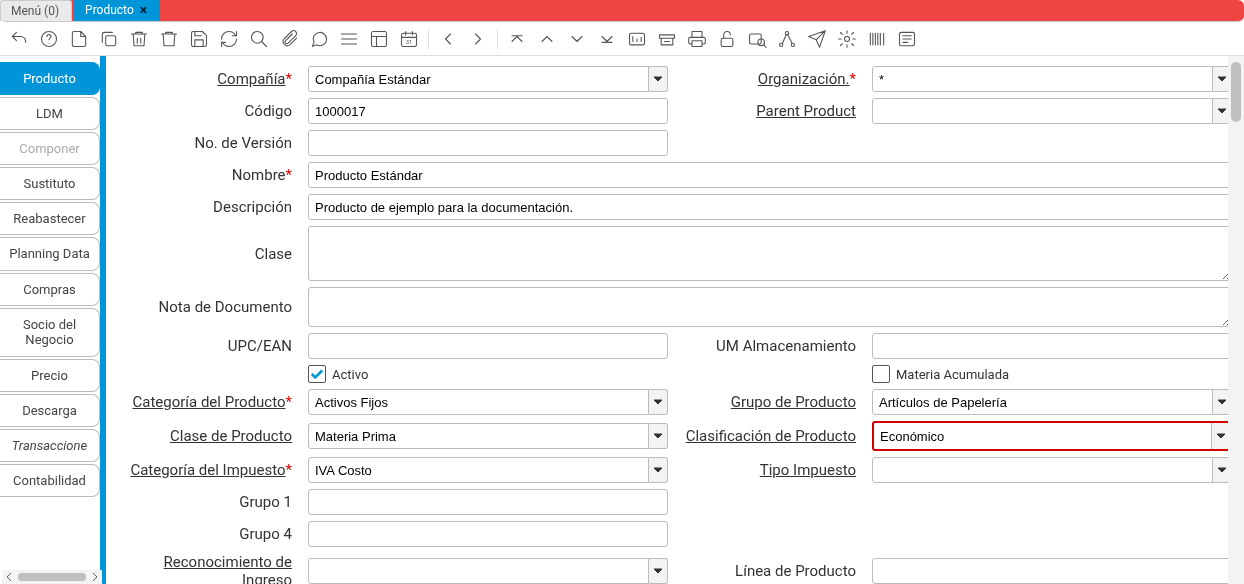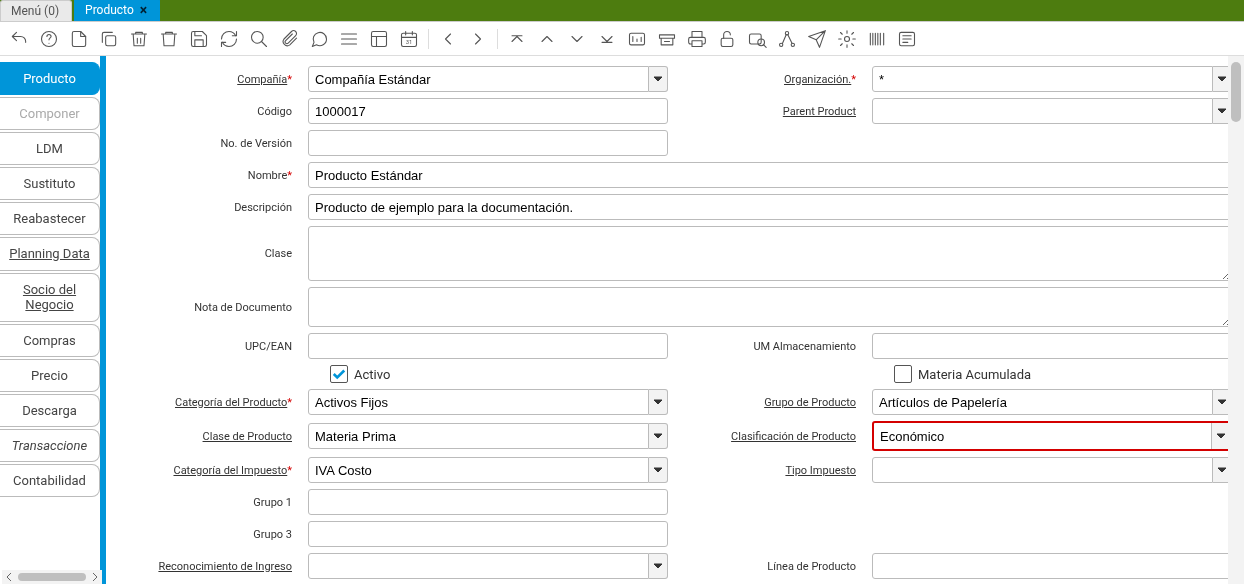--- a/index.html
+++ b/index.html
@@ -1,58 +1,58 @@
 <!DOCTYPE html>
 <html><head>
 <meta charset="utf-8">
 <style>
   * { box-sizing: border-box; margin: 0; padding: 0; }
   html, body { height: 100%; font-family: -apple-system, BlinkMacSystemFont, "Segoe UI", Roboto, sans-serif; font-size: 13px; color: #333; background: #fff; }
   body { width: 1244px; height: 584px; overflow: hidden; position: relative; }
 
   
-  .tab-bar { display: flex; align-items: flex-end; height: 22px; border-bottom: 1px solid #ccc; background: #4d7c0f; }
+  .tab-bar { display: flex; align-items: flex-end; height: 22px; border-bottom: 1px solid #ccc; background: #ef4444; border-radius: 6px; }
   .tab { padding: 3px 12px 3px 10px; font-size: 12px; background: #eaeaea; border: 1px solid #ccc; border-bottom: none; border-radius: 3px 3px 0 0; margin-right: 2px; color: #555; display:flex; align-items:center; gap:6px; }
   .tab.active { background: #0095d9; color: #fff; border-color: #0095d9; }
   .tab-close { font-weight: bold; cursor: pointer; font-size: 14px; color:#023; }
 
   
   .toolbar { display: flex; align-items: center; height: 34px; padding: 0 8px; gap: 8px; border-bottom: 1px solid #ddd; background: #fff; }
   .tool-icon { width: 22px; height: 22px; display:flex; align-items:center; justify-content:center; color:#555; }
   .tool-icon svg { width: 20px; height: 20px; stroke: #555; fill: none; stroke-width:1.3; stroke-linecap:round; stroke-linejoin:round; }
   .tool-sep { width:1px; height:20px; background:#ddd; }
 
   
   .layout { display: flex; height: calc(100% - 22px - 34px); position: relative; }
 
   
   .sidebar { width: 100px; background: #fff; padding-top: 6px; position: relative; }
   .side-tab { background: #fff; border: 1px solid #bbb; border-left: none; border-radius: 0 8px 8px 0; margin-bottom: 2px; padding: 8px 6px; font-size: 13px; text-align: center; color:#444; cursor:pointer; min-height:30px; display:flex; align-items:center; justify-content:center; }
   .side-tab.active { background: #0095d9; color: #fff; border-color: #0095d9; }
   .side-tab.disabled { color: #aaa; }
   .side-tab.italic { font-style: italic; }
-  .side-tab.multiline { line-height: 1.2; text-decoration: underline; }
+  .side-tab.multiline { line-height: 1.2; }
 
   .splitter { width: 6px; background: #0095d9; cursor: col-resize; }
 
   
   .form-area { flex: 1; overflow-y: auto; padding: 10px 20px 10px 20px; position:relative; }
   .form-grid { display: grid; grid-template-columns: 170px 360px 180px 360px; column-gap: 12px; row-gap: 6px; align-items: center; }
-  .label { text-align: right; font-size: 11px; color: #333; padding-right: 4px; }
+  .label { text-align: right; font-size: 15px; color: #333; padding-right: 4px; }
   .label.underline span.lbl-text { text-decoration: underline; }
   .req { color: #d40000; }
   .field-wrap { display:flex; align-items:stretch; }
   .input { width: 100%; height: 26px; border: 1px solid #bbb; border-radius: 3px; padding: 11px 6px; font-size: 13px; background:#fff; }
   textarea.input { height: auto; resize: vertical; padding:4px 6px; }
   .combo { display:flex; width:100%; }
   .combo .input { border-top-right-radius:0; border-bottom-right-radius:0; }
   .combo-btn { width: 20px; border:1px solid #bbb; border-left:none; border-radius:0 3px 3px 0; background:#f3f3f3; display:flex; align-items:center; justify-content:center; cursor:pointer; }
   .combo-btn svg { width:10px; height:10px; stroke:#333; fill:#333; }
   .span-3 { grid-column: 2 / 5; }
-  .checkbox-row { display:flex; align-items:center; gap:6px;margin-left:22px; }
+  .checkbox-row { display:flex; align-items:center; gap:6px; }
   .checkbox-box { width:18px; height:18px; border:1.5px solid #555; border-radius:2px; display:flex; align-items:center; justify-content:center; background:#fff; }
   .checkbox-box.checked svg { width:14px; height:14px; stroke:#0095d9; fill:none; stroke-width:3; }
   .highlight { border:2px solid #d40000; border-radius:3px; }
 
   
   .right-scroll { position:absolute; right:0; top:56px; bottom:0; width:16px; background:#f3f3f3; }
   .right-scroll-thumb { position:absolute; top:6px; left:3px; width:10px; height:60px; background:#bfbfbf; border-radius:5px; }
 
   
   .bottom-scroll { position:absolute; left:2px; bottom:0; height:14px; width:100px; background:#f3f3f3; display:flex; align-items:center; justify-content:space-between; padding:0 2px; }
@@ -244,40 +244,40 @@
       </svg>
     </span>
 </div>
 
 <div class="layout">
 
   <div class="sidebar">
     <div class="side-tab active">
         <span>Producto</span>
       </div>
+    <div class="side-tab">
+        <span>LDM</span>
+      </div>
     <div class="side-tab disabled">
         <span>Componer</span>
       </div>
     <div class="side-tab">
-        <span>LDM</span>
-      </div>
-    <div class="side-tab">
         <span>Sustituto</span>
       </div>
     <div class="side-tab">
         <span>Reabastecer</span>
       </div>
     <div class="side-tab multiline">
         <span>Planning Data</span>
       </div>
+    <div class="side-tab">
+        <span>Compras</span>
+      </div>
     <div class="side-tab multiline">
         <span>Socio del Negocio</span>
-      </div>
-    <div class="side-tab">
-        <span>Compras</span>
       </div>
     <div class="side-tab">
         <span>Precio</span>
       </div>
     <div class="side-tab">
         <span>Descarga</span>
       </div>
     <div class="side-tab italic">
         <span>Transaccione</span>
       </div>
@@ -450,21 +450,21 @@
           </div>
         </div>
 
       <div class="label"><span>Grupo 1</span></div>
       <div class="field-wrap">
           <input class="input" value="" style="">
         </div>
       <div></div>
         <div></div>
 
-      <div class="label"><span>Grupo 3</span></div>
+      <div class="label"><span>Grupo 4</span></div>
       <div class="field-wrap">
           <input class="input" value="" style="">
         </div>
       <div></div>
         <div></div>
 
       <div class="label underline"><span class="lbl-text">Reconocimiento de Ingreso</span></div>
       <div class="field-wrap">
           <div class="combo">
             <input class="input" value="" style="">

